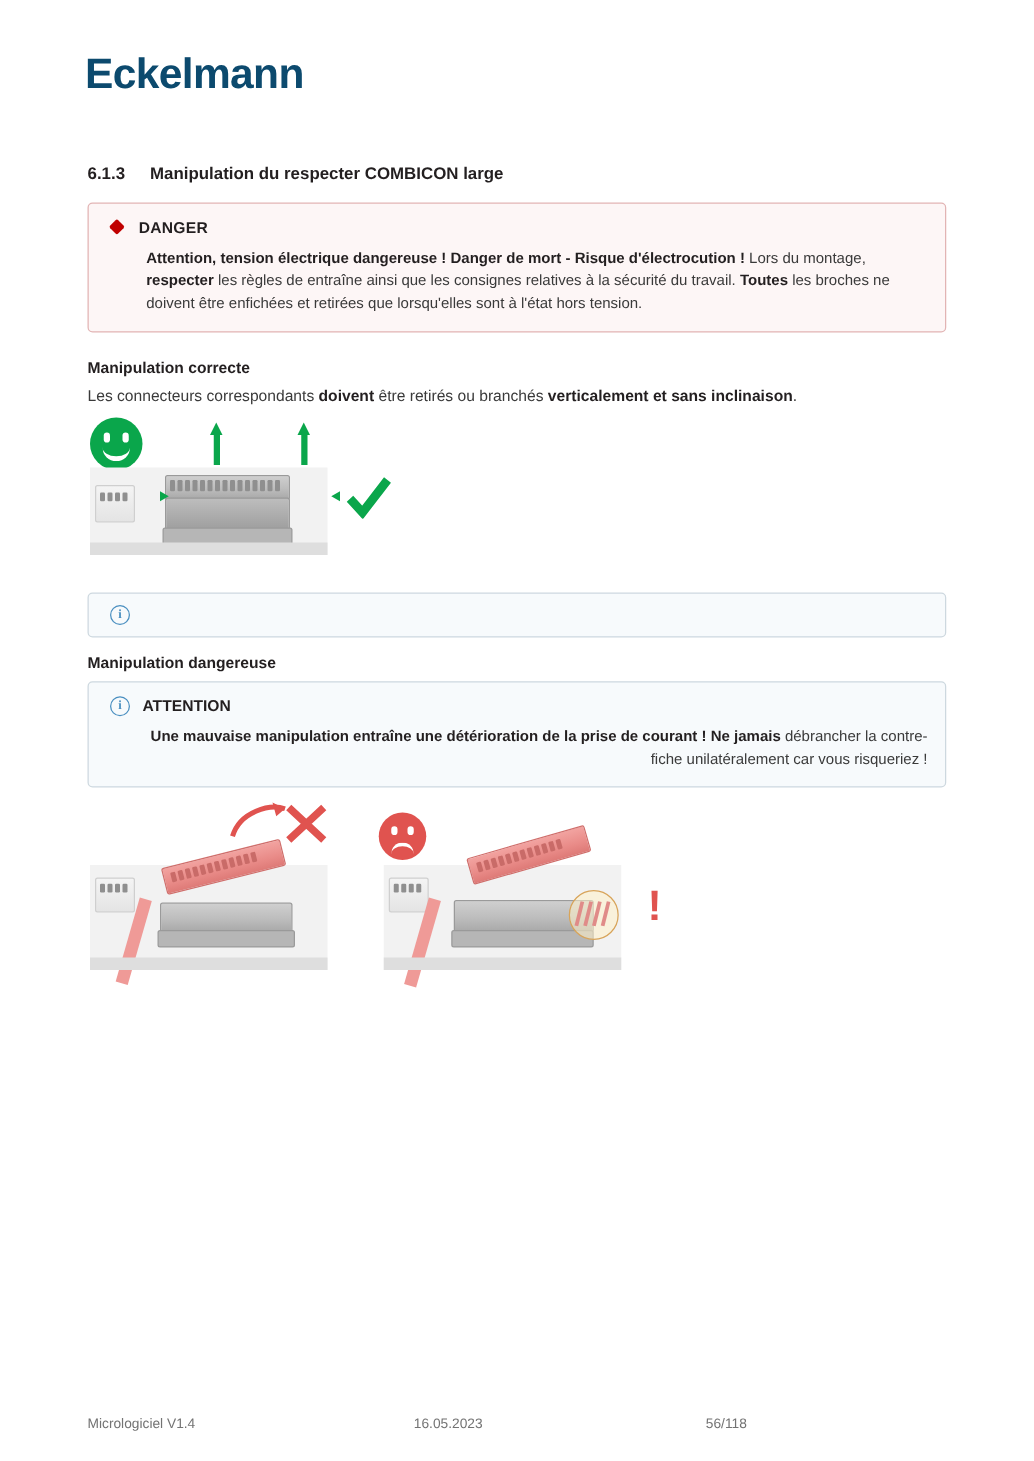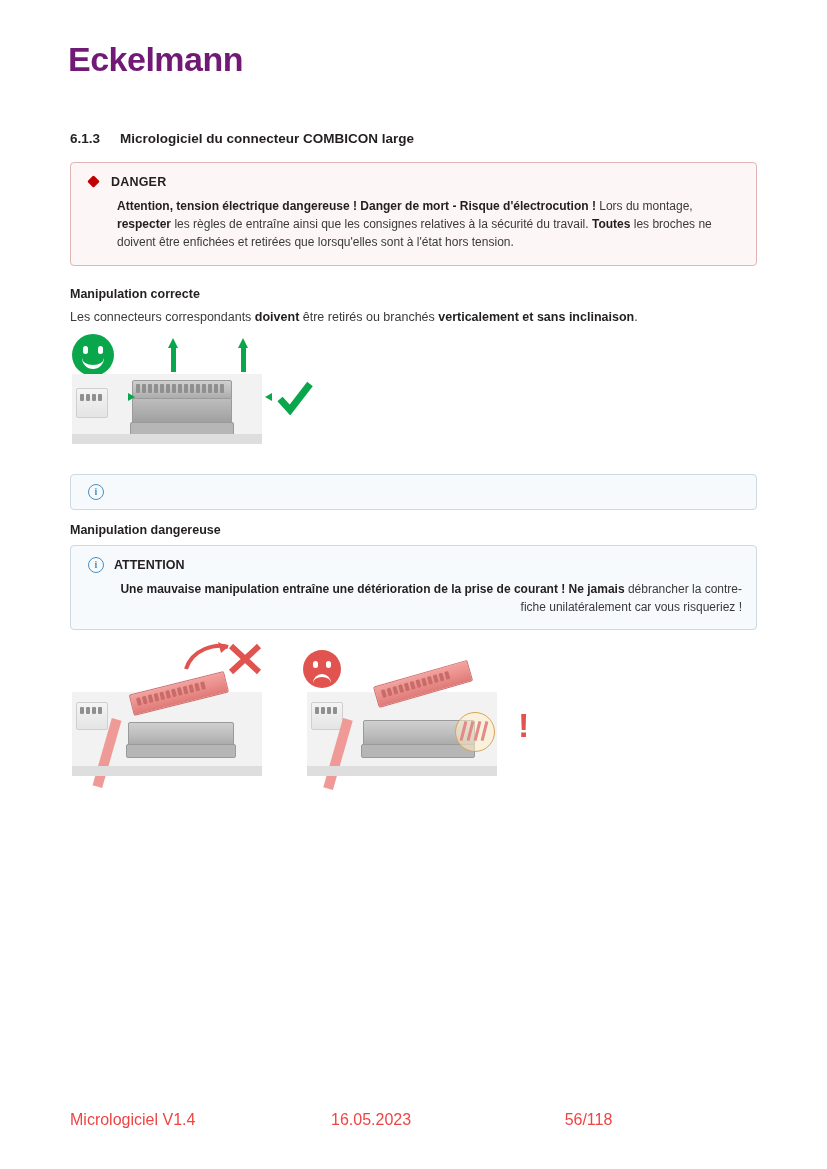--- a/index.html
+++ b/index.html
@@ -24,21 +24,21 @@
   }
 
   
   .brand {
     position: absolute;
     left: 68px;
     top: 40px;
     font-size: 34px;
     font-weight: bold;
     letter-spacing: -0.5px;
-    color: #701a75;
+    color: #0c4a6e;
   }
 
   
   .section-heading {
     position: absolute;
     left: 70px;
     top: 131px;
     font-size: 13.5px;
     font-weight: bold;
     color: #231f20;
@@ -312,39 +312,39 @@
     width: 3px; height: 20px;
     background: #e08b88;
     transform: rotate(14deg);
   }
 
   
   .footer {
     position: absolute;
     left: 70px;
     right: 70px;
-    bottom: 40px;
+    bottom: 24px;
     display: flex;
-    font-size: 16px;
-    color: #ef4444;
+    font-size: 11px;
+    color: #737373;
   }
   .footer .left { width: 38%; }
   .footer .center { width: 34%; text-align: left; }
   .footer .right { flex: 1; text-align: left; }
 </style>
 </head>
 <body>
 
 <div class="page">
 
   <div class="brand">Eckelmann</div>
 
   <div class="section-heading">
     <span class="num">6.1.3</span>
-    <span>Micrologiciel du connecteur COMBICON large</span>
+    <span>Manipulation du respecter COMBICON large</span>
   </div>
 
   <div class="danger-box">
     <div class="danger-head">
       <span class="diamond-icon"></span>
       <span>DANGER</span>
     </div>
     <div class="danger-body">
       <b>Attention, tension électrique dangereuse ! Danger de mort - Risque d'électrocution !</b><span> Lors du montage, </span><b>respecter</b><span> les règles de entraîne ainsi que les consignes relatives à la sécurité du travail. </span><b>Toutes</b><span> les broches ne doivent être enfichées et retirées que lorsqu'elles sont à l'état hors tension.</span>
     </div>

